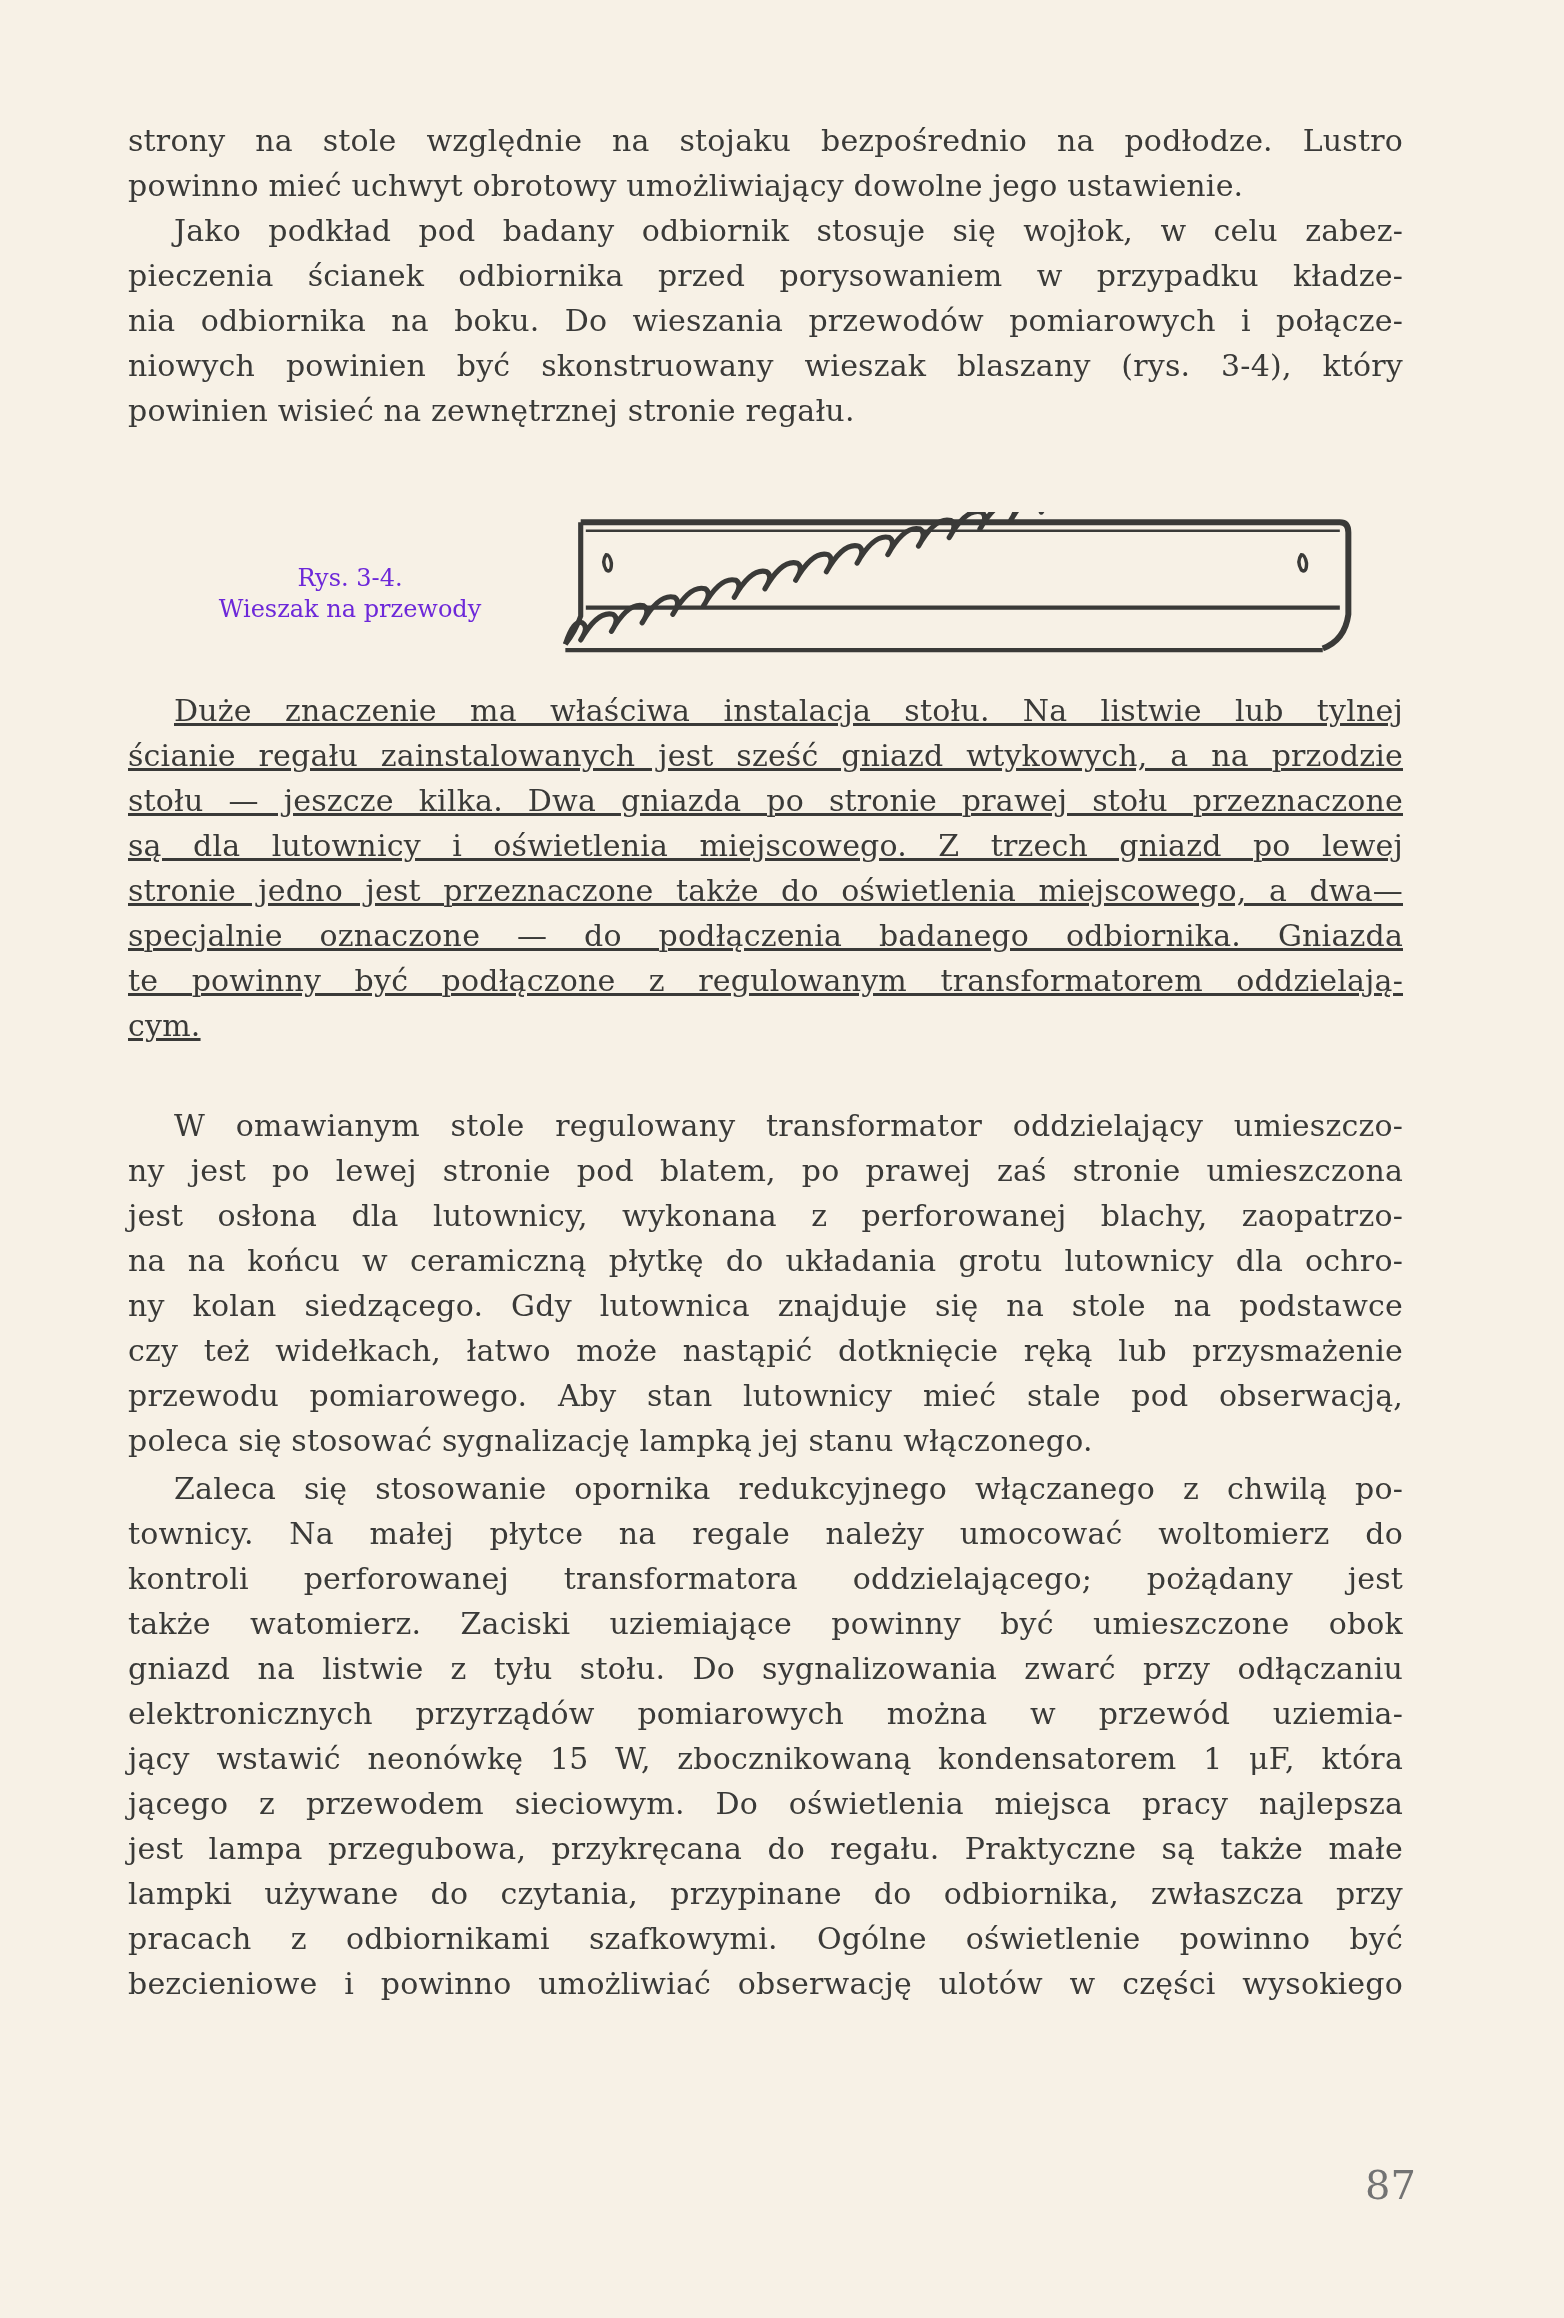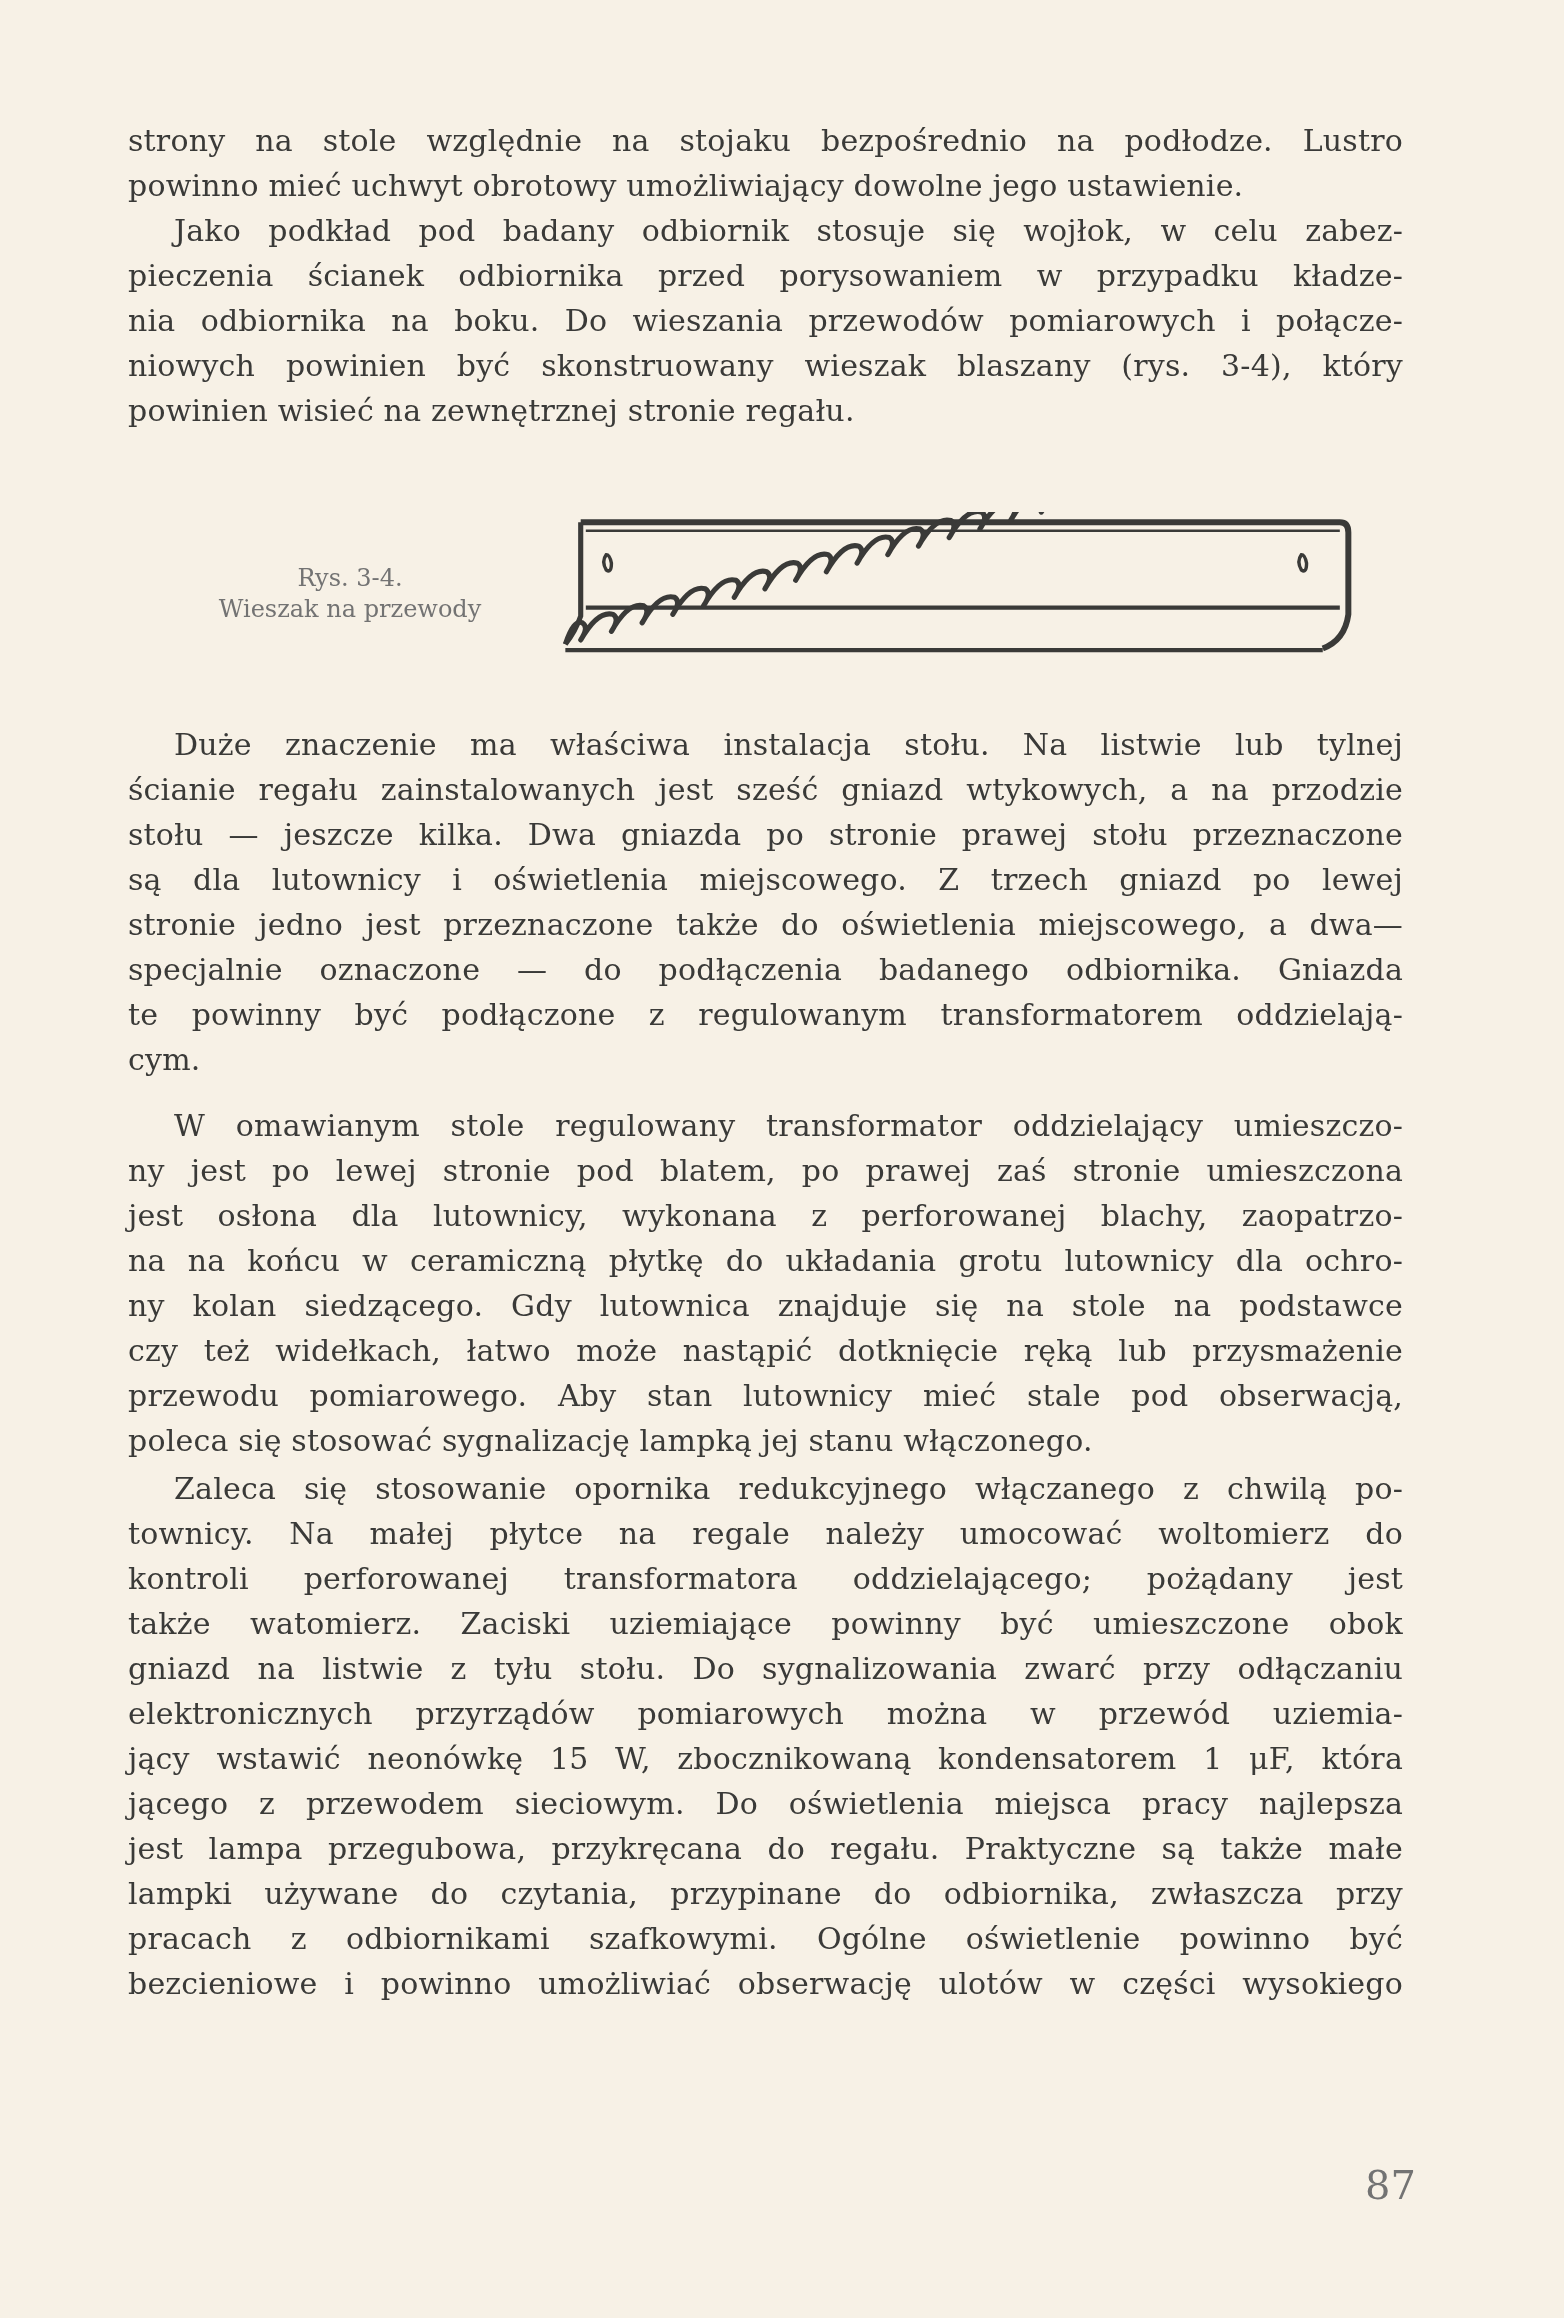--- a/index.html
+++ b/index.html
@@ -13,29 +13,29 @@
   .page { position: absolute; left: 0; top: 0; width: 1564px; height: 2319px; }
   .text-block {
     position: absolute; left: 128px; width: 1275px;
     font-size: 30px; line-height: 45px;
     text-align: justify; letter-spacing: 0.2px;
   }
   .line { display: block; white-space: nowrap; text-align-last: justify; text-align: justify; height: 45px; }
   .line.last { text-align-last: left; }
   .line.indent { padding-left: 46px; }
   #block1 { top: 118px; }
-  #block2 { top: 722px; }
+  #block2 { top: 688px; text-decoration: underline; }
   #block3 { top: 1103px; }
   #block4 { top: 1466px; }
   .figure {
     position: absolute; left: 171px; top: 512px; width: 1212px; height: 171px;
   }
   .fig-caption {
     position: absolute; left: 0; top: 51px; width: 358px;
-    text-align: center; font-size: 24px; line-height: 31px; color: #737373;
+    text-align: center; font-size: 24px; line-height: 31px; color: #6d28d9;
   }
   .fig-caption span { display: block; }
   .fig-drawing { position: absolute; left: 384px; top: 0; width: 802px; height: 145px; }
   .page-number {
     position: absolute; left: 1365px; top: 2162px;
     font-size: 40px; color: #737373;
   }
 </style>
 </head>
 <body>

